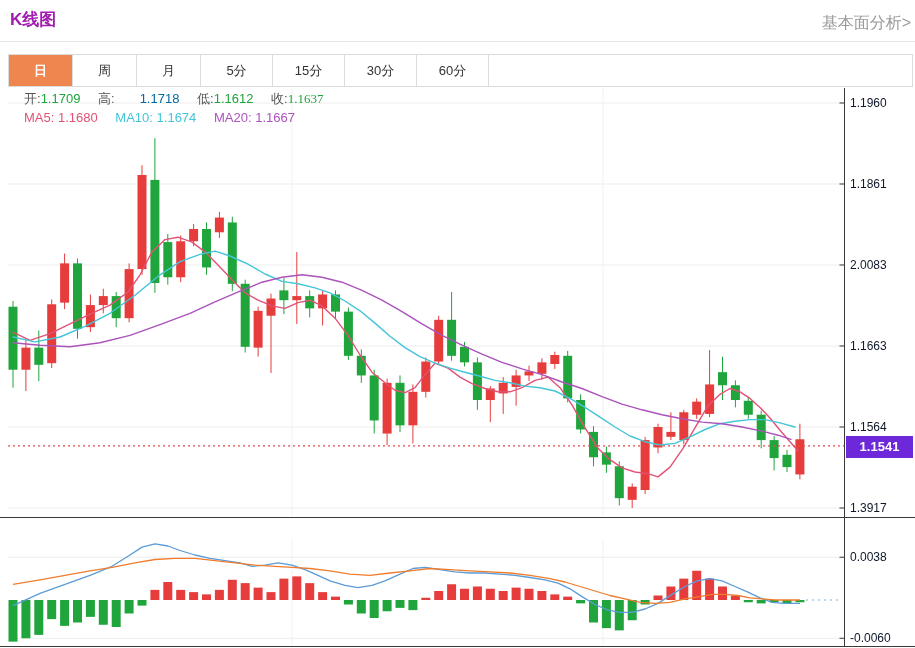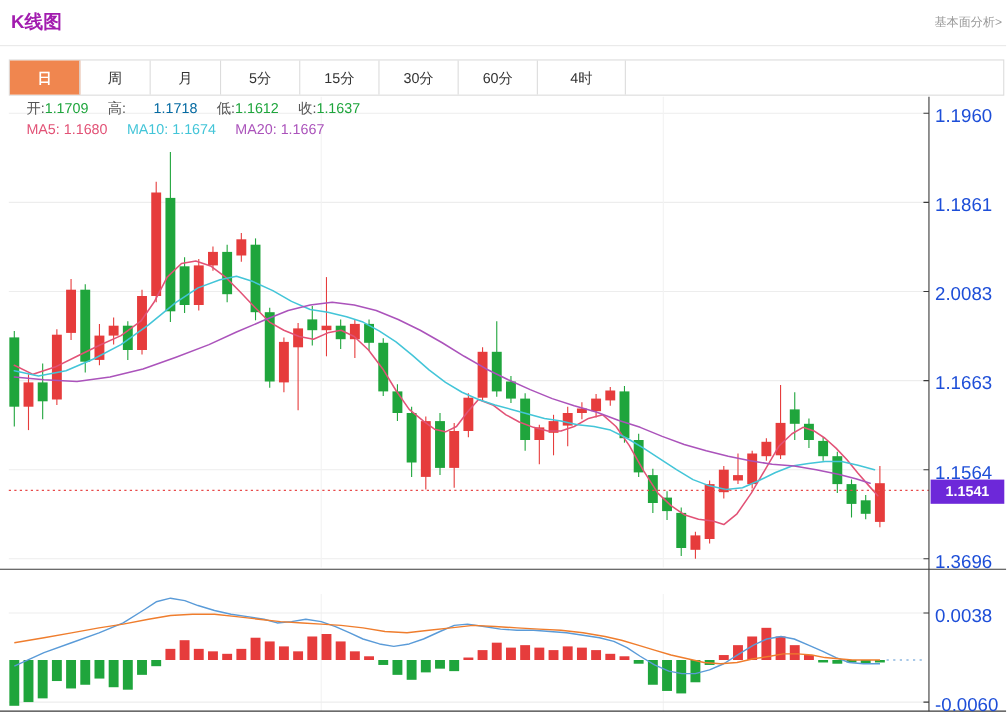--- a/index.html
+++ b/index.html
@@ -1,52 +1,51 @@
 <!DOCTYPE html>
 <html><head>
 <meta charset="utf-8">
 <style>
   html,body{margin:0;padding:0;background:#fff;}
   .page{position:relative;width:915px;height:648px;background:#fff;overflow:hidden;
         font-family:"Liberation Sans","DejaVu Sans",sans-serif;}
   .hdr-title{position:absolute;left:10px;top:8px;font-size:17px;font-weight:bold;color:#a21caf;}
-  .hdr-link{position:absolute;right:4px;top:13px;font-size:11px;color:#999;text-decoration:none;cursor:pointer;}
+  .hdr-link{position:absolute;right:4px;top:13px;font-size:16px;color:#999;text-decoration:none;cursor:pointer;}
   .hdr-sep{position:absolute;left:0;top:41px;width:915px;height:0;border-top:1px solid #e8e8e8;}
   .tabbar{position:absolute;left:8px;top:54px;width:905px;height:33px;display:flex;
           border:1px solid #dcdcdc;box-sizing:border-box;background:#fff;}
   .tab{height:100%;display:flex;align-items:center;justify-content:center;font-size:13px;color:#333;
        border-right:1px solid #dcdcdc;box-sizing:border-box;cursor:pointer;}
   .tab.active{color:#fff;font-weight:bold;}
   .tab-fill{flex:1;border-right:none;}
   #chart{position:absolute;left:0;top:0;}
   .legend-row{position:absolute;left:24px;font-size:13px;white-space:nowrap;}
   .legend-row .lab{color:#555;}
   .legend-row .gap{display:inline-block;width:14px;}
-  .ylab{position:absolute;left:850px;font-size:17px;color:#1d4ed8;}
+  .ylab{position:absolute;left:850px;font-size:12px;color:#0f172a;}
   .tag{position:absolute;left:846px;top:436px;width:67px;height:22px;line-height:22px;
        font-size:13px;font-weight:bold;color:#fff;text-align:center;}
 </style>
 </head>
 <body>
 
 <div class="page">
 
   <div class="hdr-title">K线图</div>
   <a class="hdr-link">基本面分析&gt;</a>
   <div class="hdr-sep"></div>
 
   <div class="tabbar">
     <div class="tab active" style="width: 64px; background: rgb(240, 134, 79);">日</div>
     <div class="tab" style="width:64px">周</div>
     <div class="tab" style="width:64px">月</div>
     <div class="tab" style="width:72px">5分</div>
     <div class="tab" style="width:72px">15分</div>
     <div class="tab" style="width:72px">30分</div>
     <div class="tab" style="width:72px">60分</div>
-    <div class="tab" style="width:80px">4时</div>
     <div class="tab tab-fill"></div>
   </div>
 
   <svg id="chart" width="915" height="648" viewBox="0 0 915 648">
       <line x1="8" y1="103" x2="844.5" y2="103" stroke="#ededed" stroke-width="1"></line>
       <line x1="8" y1="183.99982000000017" x2="844.5" y2="183.99982000000017" stroke="#ededed" stroke-width="1"></line>
       <line x1="8" y1="264.99964000000034" x2="844.5" y2="264.99964000000034" stroke="#ededed" stroke-width="1"></line>
       <line x1="8" y1="345.99946000000045" x2="844.5" y2="345.99946000000045" stroke="#ededed" stroke-width="1"></line>
       <line x1="8" y1="426.99927999999886" x2="844.5" y2="426.99927999999886" stroke="#ededed" stroke-width="1"></line>
       <line x1="8" y1="507.99909999999903" x2="844.5" y2="507.99909999999903" stroke="#ededed" stroke-width="1"></line>
@@ -259,34 +258,34 @@
       <line x1="839.5" y1="426.99927999999886" x2="844.5" y2="426.99927999999886" stroke="#3a3a3a" stroke-width="1"></line>
       <line x1="839.5" y1="507.99909999999903" x2="844.5" y2="507.99909999999903" stroke="#3a3a3a" stroke-width="1"></line>
       <line x1="839.5" y1="557.25" x2="844.5" y2="557.25" stroke="#3a3a3a" stroke-width="1"></line>
       <line x1="839.5" y1="638.25" x2="844.5" y2="638.25" stroke="#3a3a3a" stroke-width="1"></line>
     </svg>
 
   <div class="legend-row" style="top:90px">
     <span class="lab">开:</span><span class="val" style="color: rgb(30, 165, 60);">1.1709</span><span class="gap"></span>
     <span class="lab">高:</span><span class="val" style="color: #0369a1; margin-left: 25px;">1.1718</span><span class="gap"></span>
     <span class="lab">低:</span><span class="val" style="color: rgb(30, 165, 60);">1.1612</span><span class="gap"></span>
-    <span class="lab">收:</span><span class="val" style="color: rgb(30, 165, 60);">1.1637</span>
+    <span class="lab">收:</span><span class="val" style="color: rgb(30, 165, 60); font-family: Liberation Serif, serif;">1.1637</span>
   </div>
 
   <div class="legend-row" style="top:110px">
     <span class="ma5" style="color: rgb(226, 82, 118);"><span>MA5:</span> <span>1.1680</span></span><span class="gap"></span>
     <span class="ma10" style="color: rgb(67, 197, 216);"><span>MA10:</span> <span>1.1674</span></span><span class="gap"></span>
     <span class="ma20" style="color: rgb(171, 83, 187);"><span>MA20:</span> <span>1.1667</span></span>
   </div>
 
 
   <div class="ylab" style="top:96px">1.1960</div>
   <div class="ylab" style="top:177px">1.1861</div>
   <div class="ylab" style="top:258px">2.0083</div>
   <div class="ylab" style="top:339px">1.1663</div>
   <div class="ylab" style="top:420px">1.1564</div>
-  <div class="ylab" style="top:501px">1.3696</div>
+  <div class="ylab" style="top:501px">1.3917</div>
   <div class="ylab" style="top:550px">0.0038</div>
   <div class="ylab" style="top:631px">-0.0060</div>
 
   <div class="tag" style="background: #6d28d9; color: rgb(255, 255, 255);">1.1541</div>
 
 </div>
 
 </body></html>

